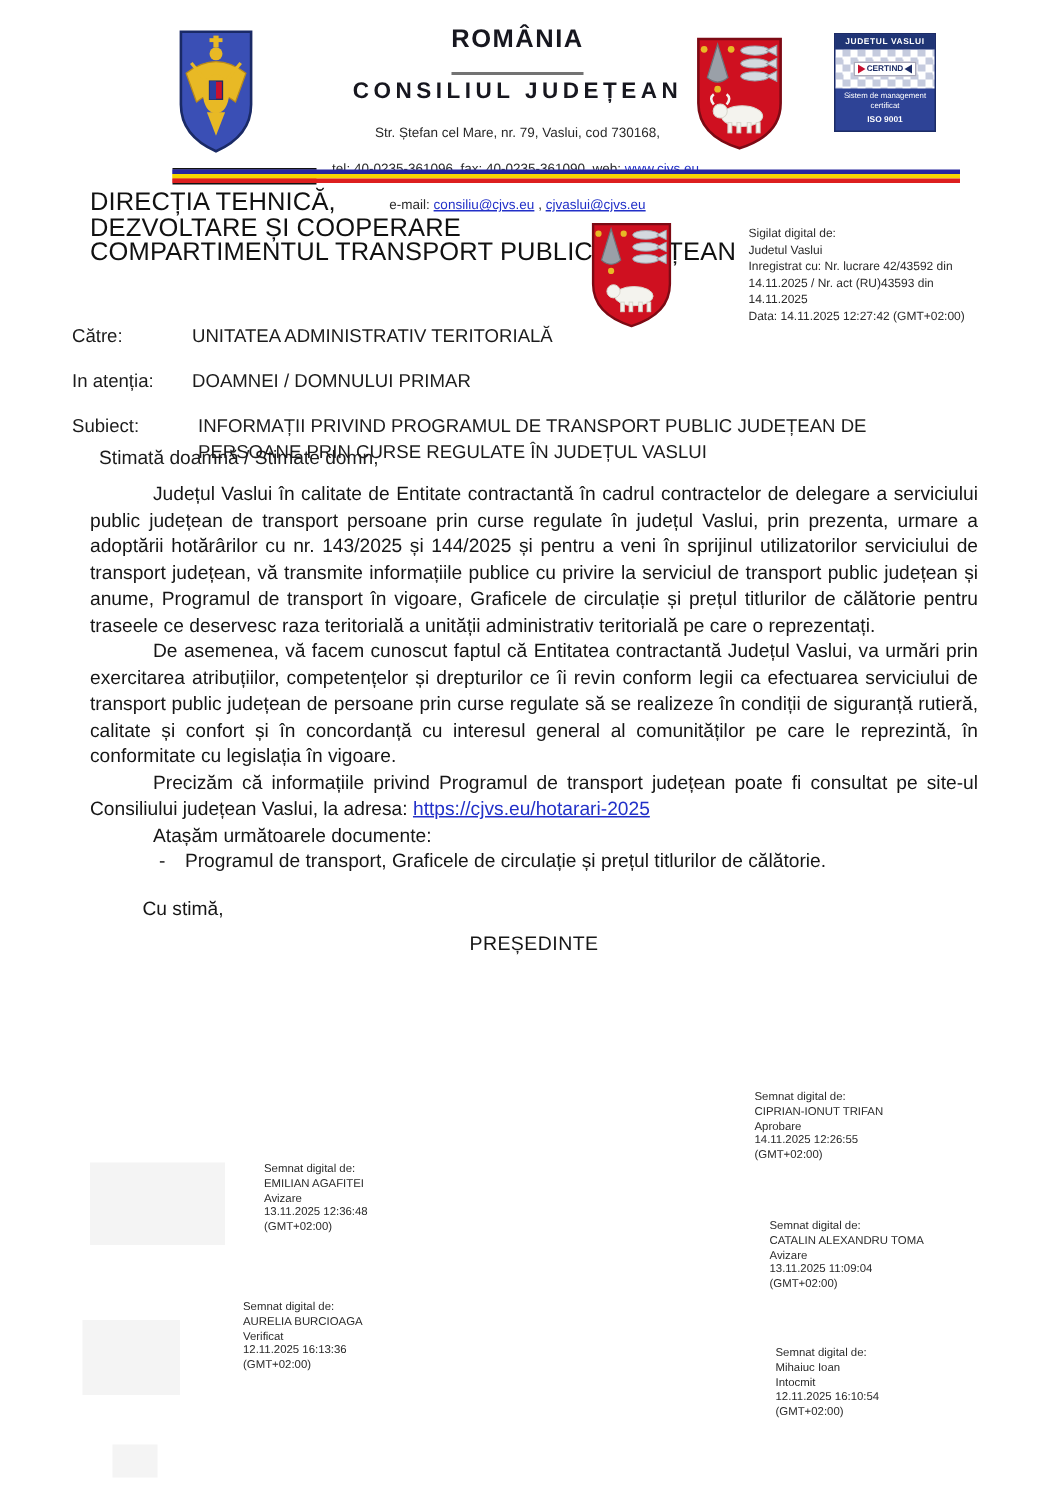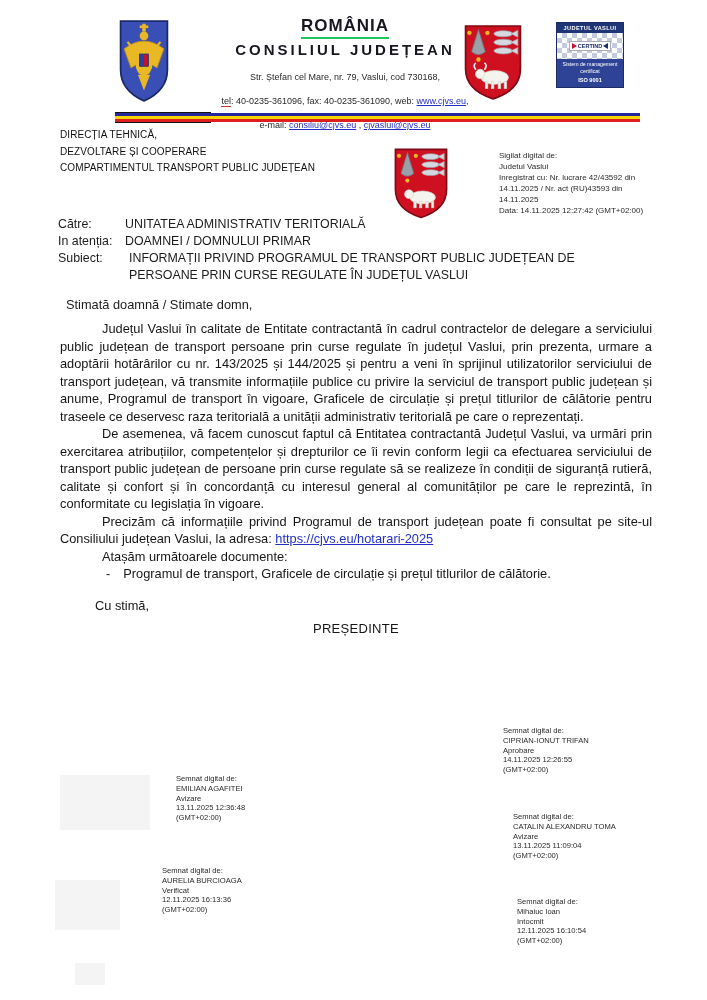--- a/index.html
+++ b/index.html
@@ -7,21 +7,21 @@
   .page {
     position:relative; width:707px; height:1000px; margin:0 auto;
     background:#ffffff; overflow:hidden;
     font-family:"Liberation Sans", sans-serif; color:#1c1c1c;
   }
 
   
   .coat-left { position:absolute; left:118px; top:15px; width:52px; height:92px; }
   .title-block { position:absolute; left:185px; top:16px; width:320px; text-align:center; color:#17171f; }
   .country { font-size:17px; font-weight:700; letter-spacing:1px; display:inline-block;
-             border-bottom:2px solid #22c55e; padding-bottom:1px; }
+             border-bottom:2px solid #737373; padding-bottom:12px; }
   .county, .council { font-size:15px; font-weight:700; letter-spacing:3px; margin-top:2px; }
   .addr { font-size:9px; color:#2a2a2a; margin-top:14px; }
   .addr:first-of-type { margin-top:5px; }
   .link { color:#2230c8; text-decoration:underline; cursor:pointer; }
   .tel-word { border-bottom:1px solid #d03030; }
   .coat-right { position:absolute; left:463px; top:19px; width:60px; height:86px; }
 
   .iso-badge { position:absolute; left:556px; top:22px; width:68px; height:66px;
                background:#2e4396; border:1px solid #1c2c66; display:flex; flex-direction:column;
                color:#fff; text-align:center; }
@@ -42,28 +42,28 @@
   .tricolor { position:absolute; left:115px; top:113px; width:525px; height:9px;
               display:flex; flex-direction:column; }
   .tricolor .b { flex:1; background:#26269e; }
   .tricolor .y { flex:1; background:#f6d500; }
   .tricolor .r { flex:1; background:#dd1f1f; }
   .tricolor-cap { position:absolute; left:115px; top:112px; width:96px; height:11px;
                   border-top:1px solid #111; border-bottom:1px solid #111;
                   display:flex; flex-direction:column; }
 
   
-  .dept { position:absolute; left:60px; top:127px; font-size:10px; line-height:16.5px;
+  .dept { position:absolute; left:60px; top:127px; font-size:17px; line-height:16.5px;
           color:#111; letter-spacing:0.1px; }
   .seal-crest { position:absolute; left:393px; top:146px; width:56px; height:74px; }
   .seal-text { position:absolute; left:459px; top:150px; font-size:8px; line-height:11px; color:#2b2b2b;margin-left:40px; }
 
   
-  .recipient { position:absolute; left:58px; top:216px; width:586px;
-               display:grid; grid-template-columns:67px 1fr; font-size:12.4px; line-height:17px; }
+  .recipient { position:absolute; left:48px; top:216px; width:586px;
+               display:grid; grid-template-columns:67px 1fr; font-size:12.4px; line-height:17px;gap:13px; }
   .recipient .val { padding-left:0px; }
   .recipient .subj { padding-left:4px; }
 
   .salutation { position:absolute; left:66px; top:297px; font-size:12.8px; }
 
   
   .body { position:absolute; left:60px; top:320px; width:592px; font-size:12.8px;
           line-height:17.5px; color:#161616; }
   .body p { text-align:justify; text-indent:42px; }
   .bullet { display:flex; gap:13px; margin-left:46px; }

